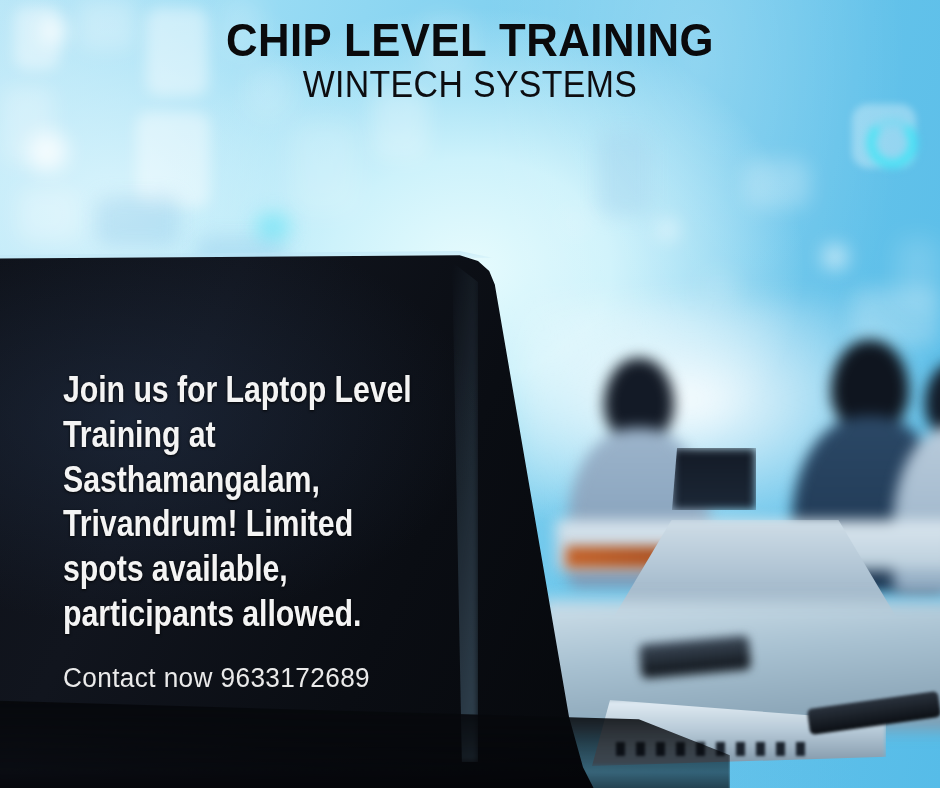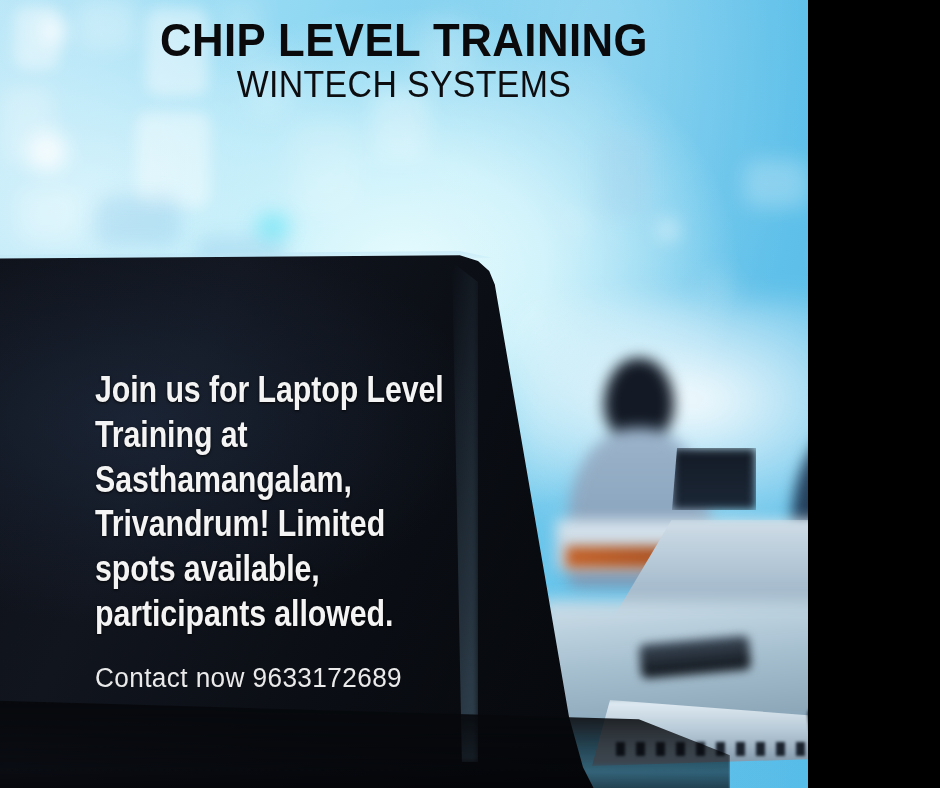--- a/index.html
+++ b/index.html
@@ -2,21 +2,21 @@
 <html><head>
 <meta charset="utf-8">
 <style>
   html, body {
     margin: 0;
     padding: 0;
     background: #000;
   }
   #poster {
     position: relative;
-    width: 808px;
+    width: 940px;
     height: 788px;
     overflow: hidden;
     font-family: "Liberation Sans", sans-serif;
     background: #3b82f6;
     -webkit-font-smoothing: antialiased;
   }
 
   
   .bg-base {
     position: absolute;
@@ -194,21 +194,20 @@
     transform: scaleX(0.96);
     transform-origin: left center;
     white-space: nowrap;
   }
 
   #promo-block {
     position: absolute;
     left: 63px;
     top: 368px;
     width: 378px;
-    margin-left: 32px;
   }
   #promo-headline {
     font-size: 37px;
     font-weight: 700;
     line-height: 1.21;
     color: #f4f4f4;
     letter-spacing: -0.1px;
     transform: scaleX(0.82);
     transform-origin: left top;
     width: 460px;

